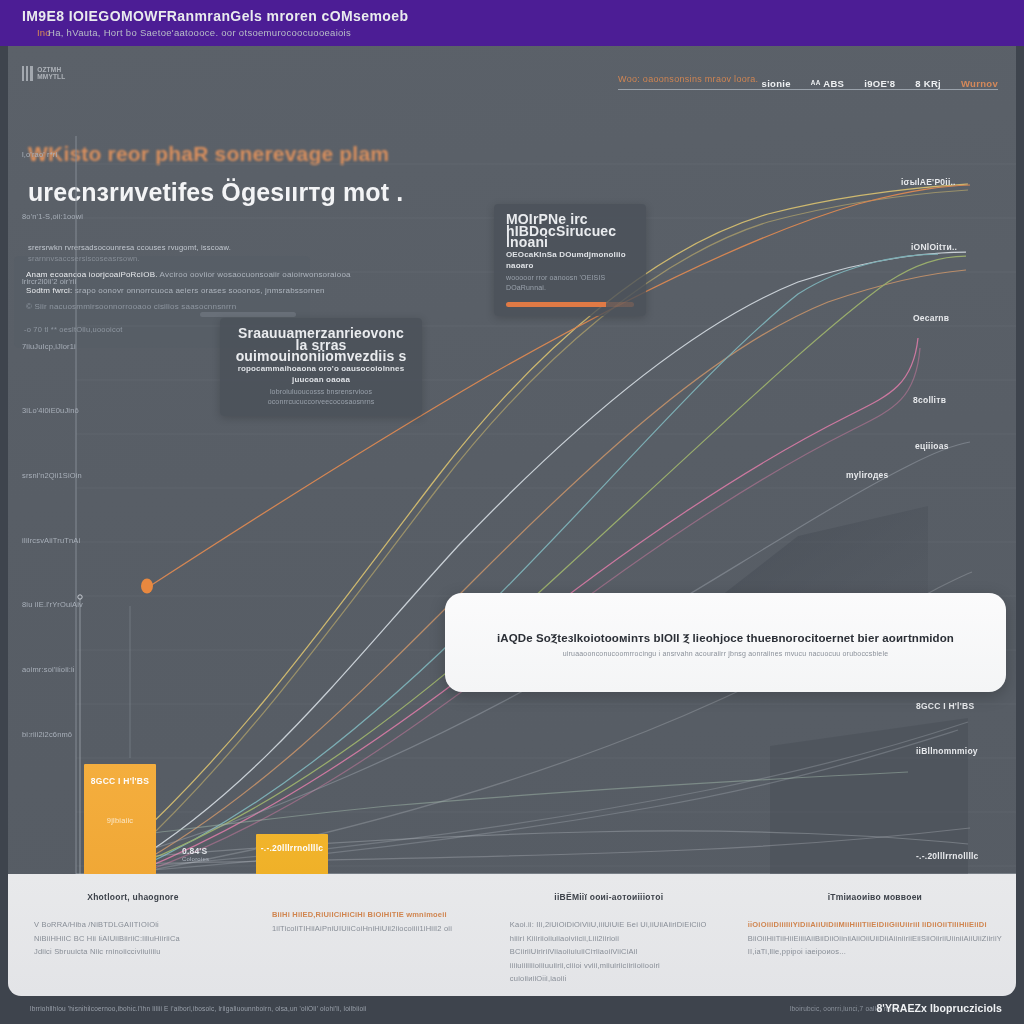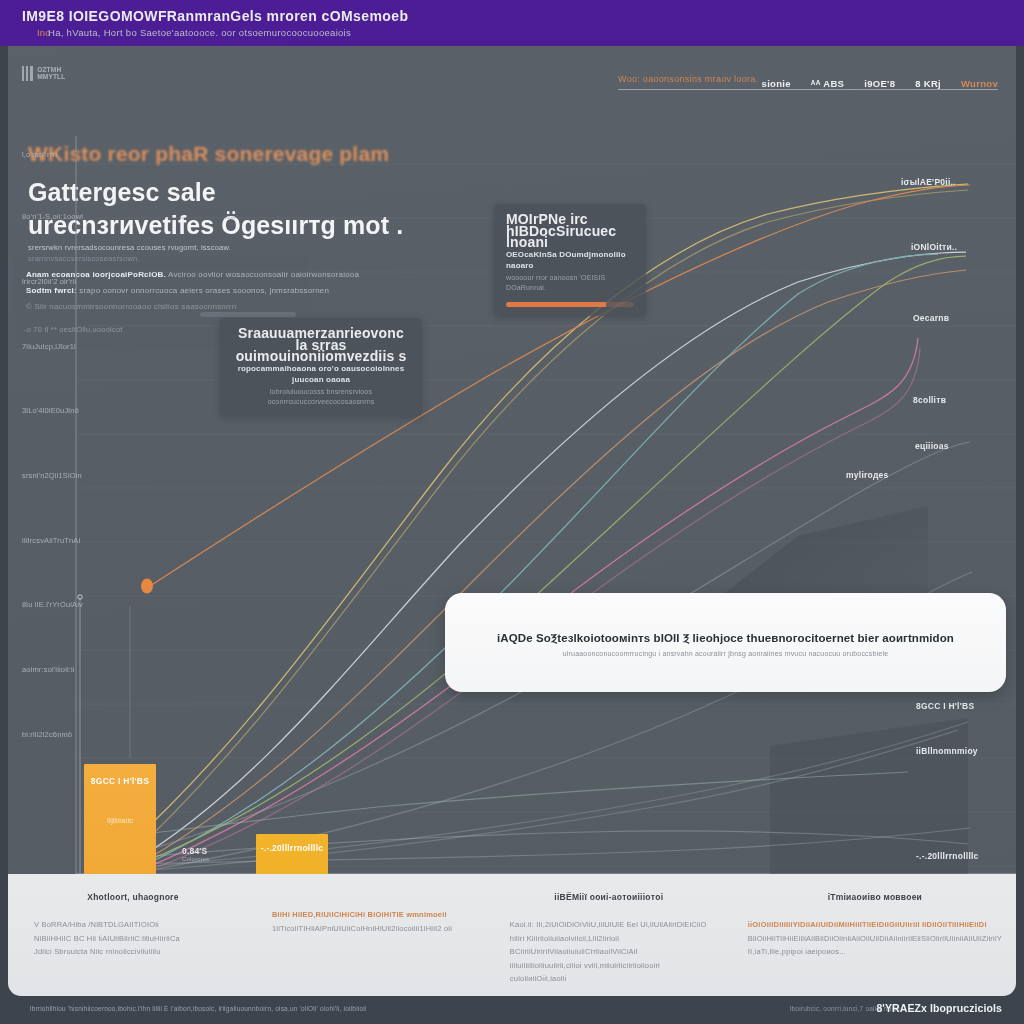--- a/index.html
+++ b/index.html
@@ -116,21 +116,21 @@
     background:rgba(86,93,102,.55);
     border-radius:5px;
   }
   #panel-left .row {
     position:absolute; left:12px; font-size:8px; line-height:11px;
     letter-spacing:.2px; filter:blur(.65px); white-space:nowrap;
   }
   #panel-left .r1 { top:13px; }
   #panel-left .r2 { top:29px; }
   #panel-left .r3 { top:45px; }
-  #panel-left .b { font-weight:bold; color:#eceef1; }
+  #panel-left .b { font-weight:normal; color:#eceef1; }
   #panel-left .m { color:#aeb5be; }
   #panel-left .d { color:#8f97a1; }
   #panel-left .r4 {
     top:68px; left:10px; color:#868e98; font-size:7.5px;
   }
   #panel-left .bar-ghost {
     position:absolute; right:14px; top:56px;
     width:96px; height:5px; border-radius:3px;
     background:rgba(160,168,178,.25);
   }
@@ -300,21 +300,20 @@
       <div class="navleft">Woo: oaoonsonsins mraov loora.</div>
       <span class="nav-item">sionie</span>
       <span class="nav-item">ᴬᴬ ABS</span>
       <span class="nav-item">i9OE'8</span>
       <span class="nav-item">8 KRj</span>
       <span class="nav-item accent">Wurnov</span>
     </div>
 
     <div id="eyebrow">WKisto reor phaR sonerevage plam</div>
     <div id="h1">
-      <span>Gattеrgеsс sale</span>
       <span class="l2">urеcnзrиvеtifеs Ögеsıırтg mot .</span>
     </div>
     <div id="lede">srersrwkn rvrersadsocounresa ccousеs rvugomt, isscoaw. srarnnvsaccsersiscoseasrsown.</div>
 
     <div id="panel-left">
       <div class="row r1">
         <span class="b">Anam ecoancoa ioorjcoaiPoRcIOB.</span>
         <span class="m">Avciroo oovlior wosaocuonsoaiir oaioirwonsoraiooa</span>
       </div>
       <div class="row r2">

